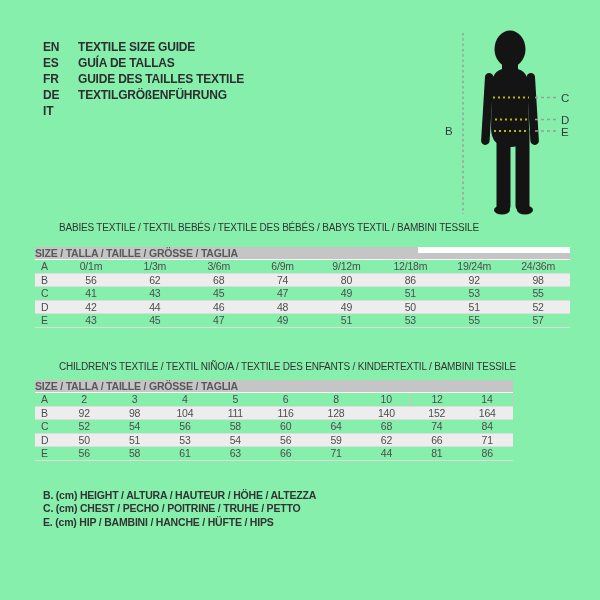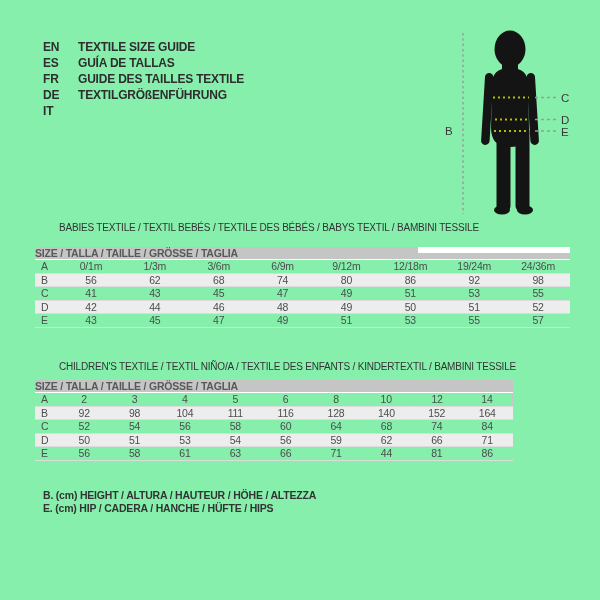--- a/index.html
+++ b/index.html
@@ -255,16 +255,17 @@
             <td>44</td>
             <td>81</td>
             <td>86</td>
           </tr>
         </tbody>
     </table>
   </div>
 
   <div class="legend">
     <div>B. (cm) HEIGHT / ALTURA / HAUTEUR / HÖHE / ALTEZZA</div>
-    <div>E. (cm) HIP / CADERA / HANCHE / HÜFTE / HIPS</div>
+    <div>C. (cm) CHEST / PECHO / POITRINE / TRUHE / PETTO</div>
+    <div>E. (cm) HIP / BAMBINI / HANCHE / HÜFTE / HIPS</div>
   </div>
 
 </div>
 
 </body></html>

